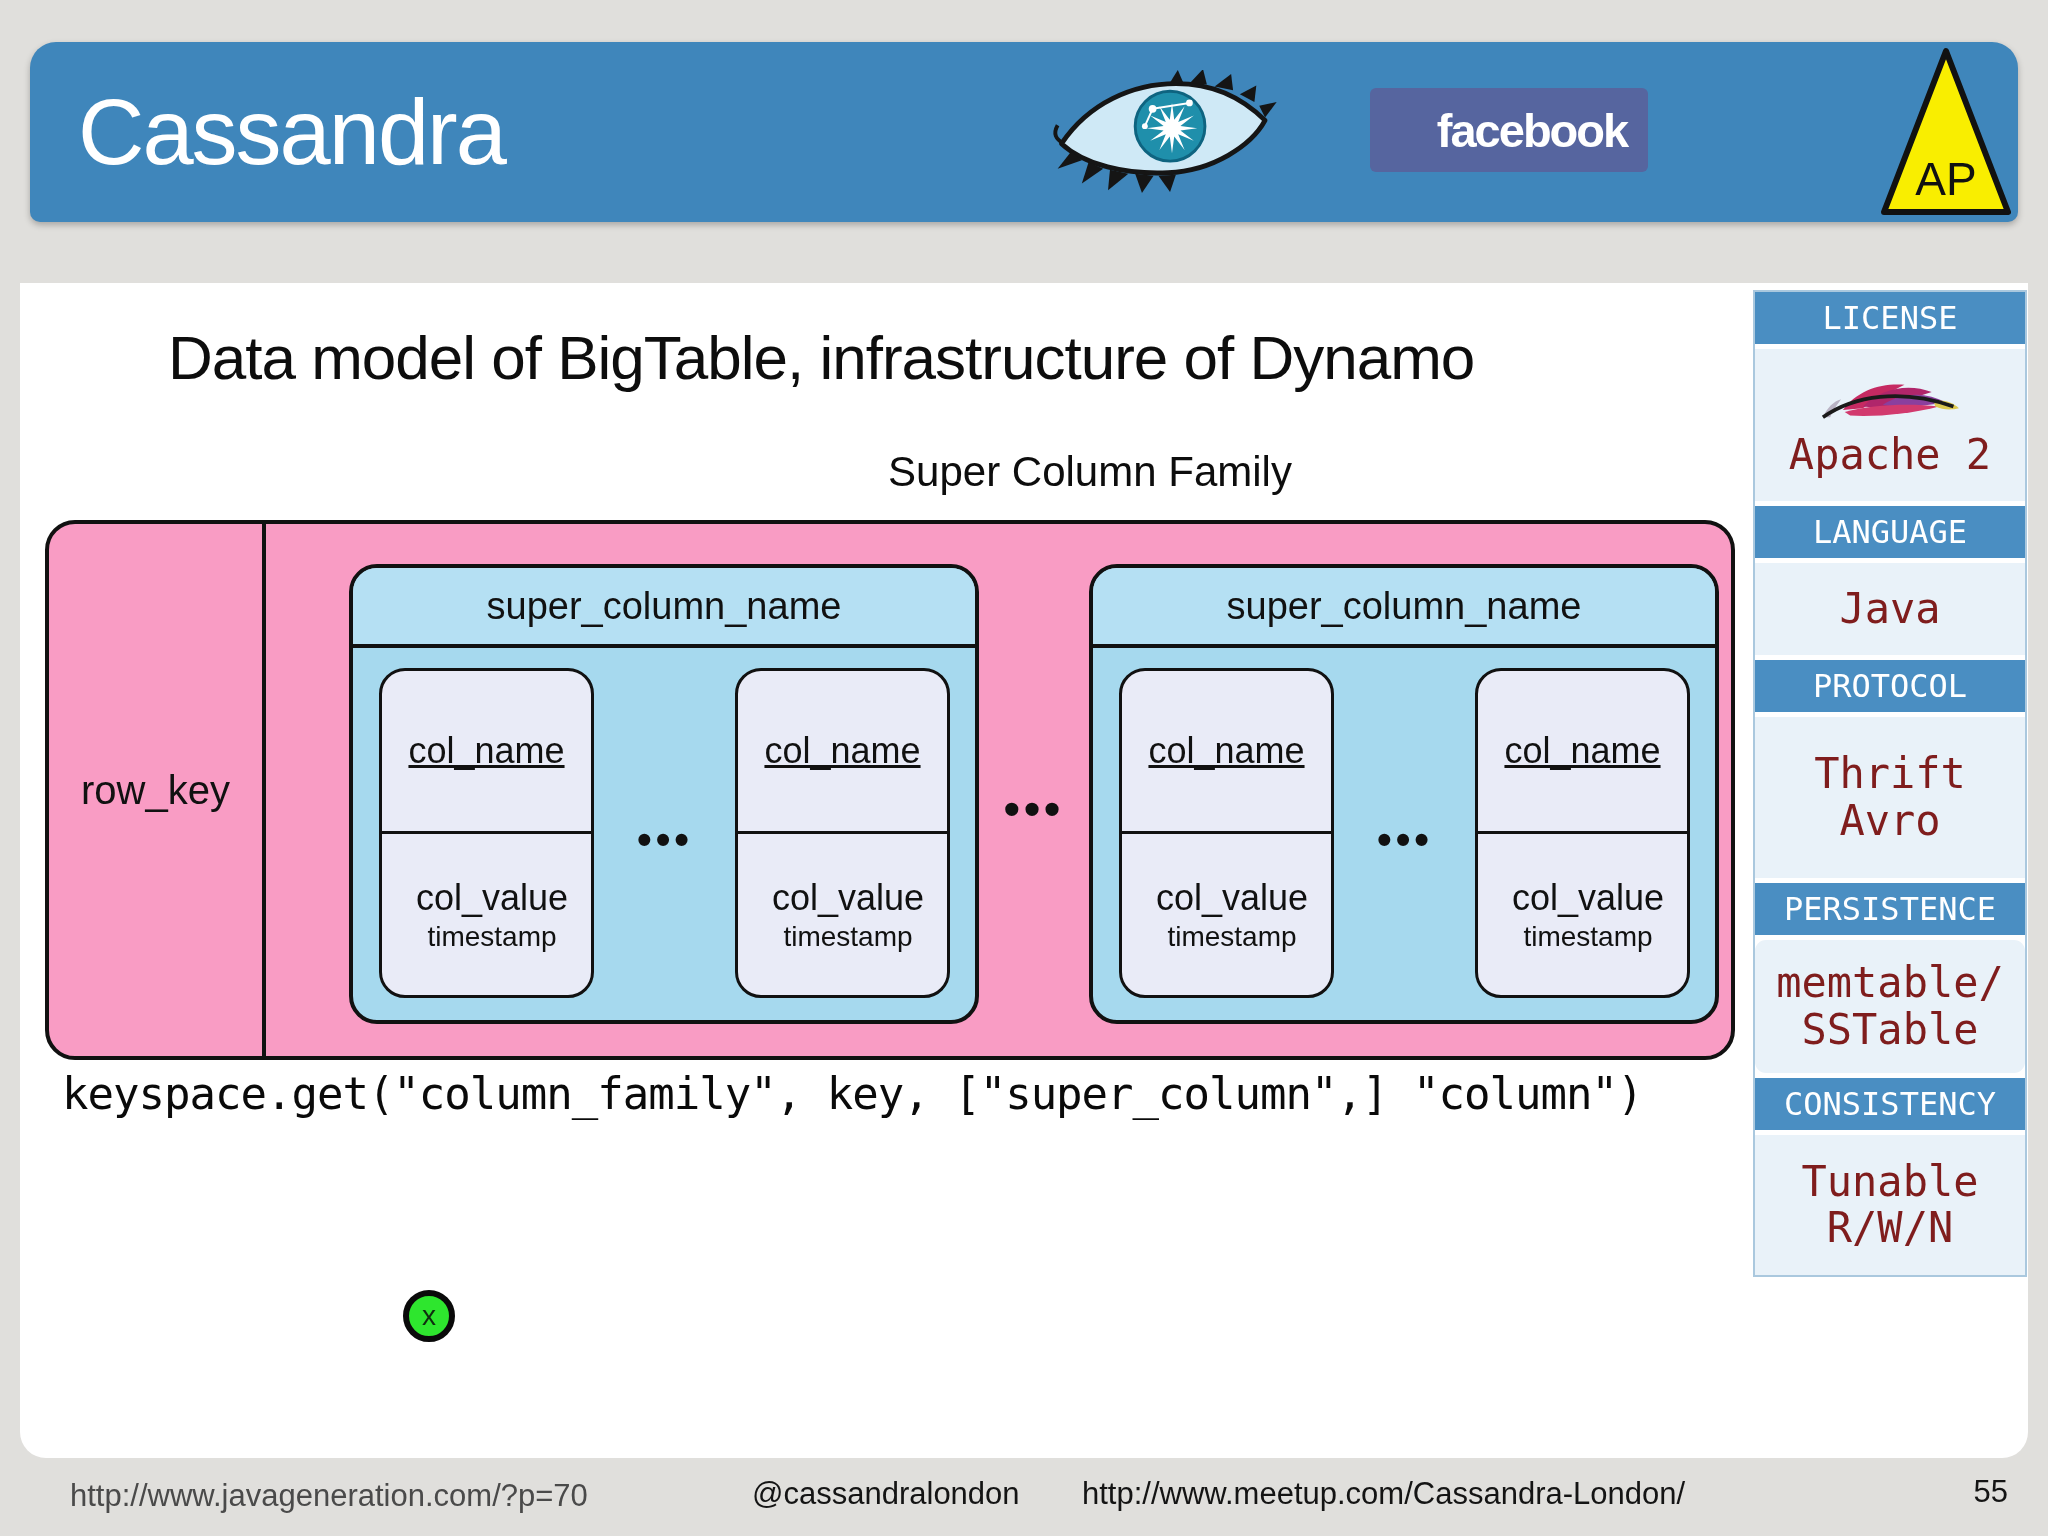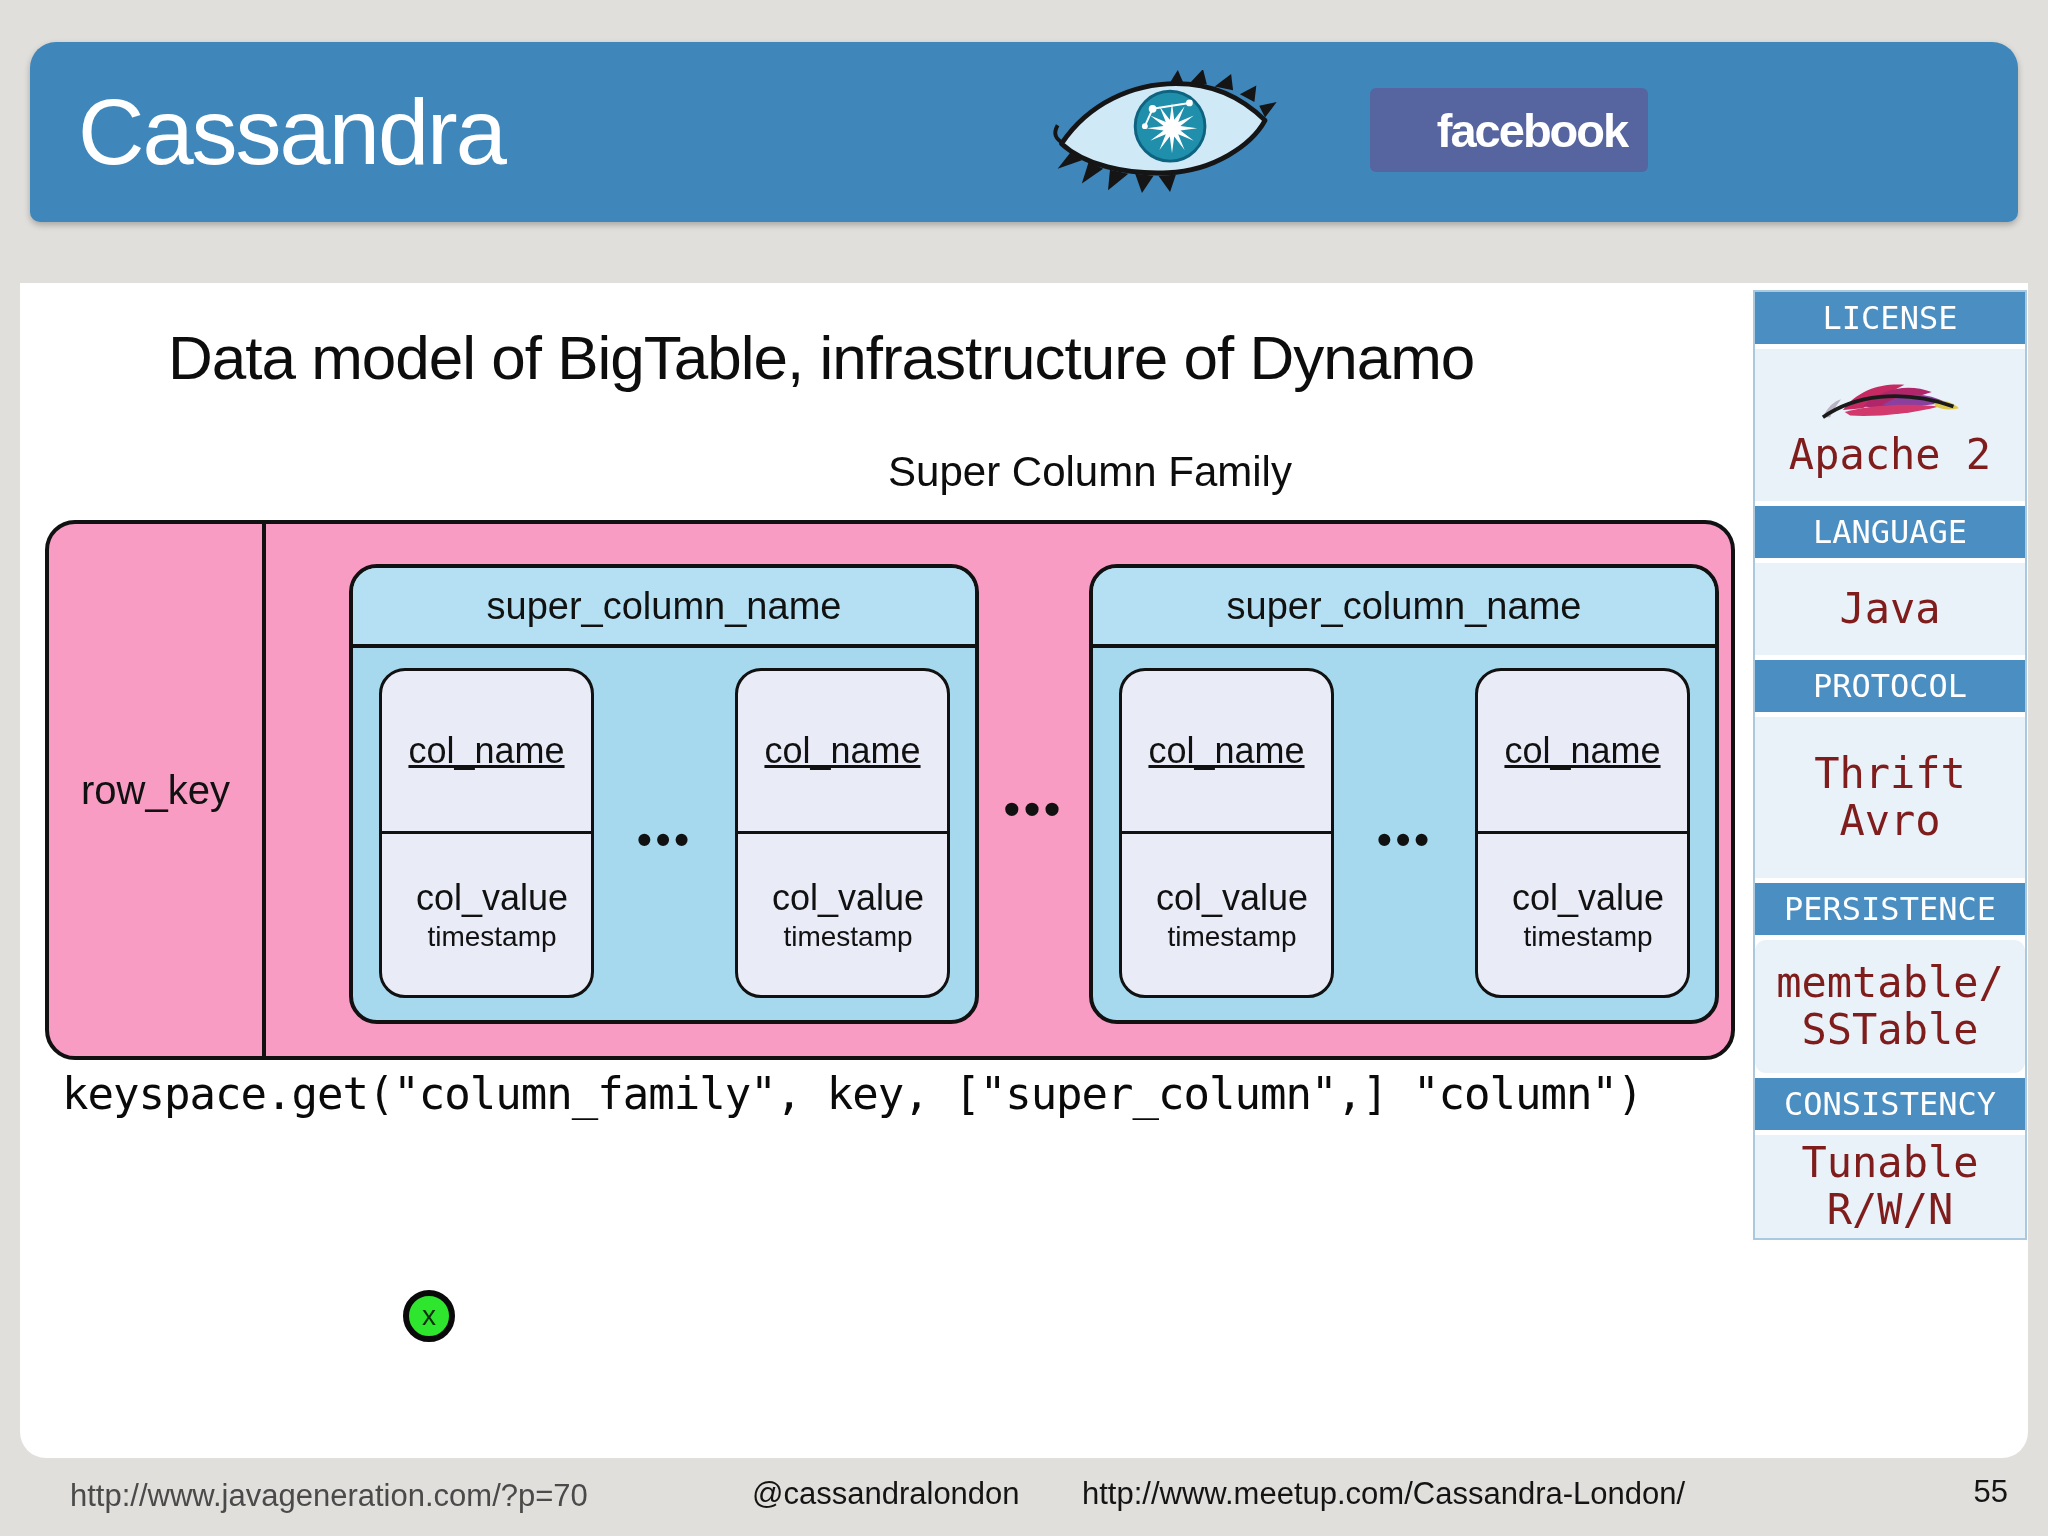--- a/index.html
+++ b/index.html
@@ -63,21 +63,21 @@
   
   .sidebar{position:absolute;left:1753px;top:290px;width:274px;box-sizing:border-box;
         background:#fff;border:2px solid #aac8de;display:flex;flex-direction:column;gap:5px;}
   .sb-h{background:var(--sidebar_header_blue,#4a8ec2);color:#fff;height:52px;flex:0 0 auto;
         font-family:"DejaVu Sans Mono",monospace;font-size:32px;
         display:flex;align-items:center;justify-content:center;}
   .sb-v{background:var(--sidebar_value_bg,#e9f2f9);color:#7f1d1d;flex:0 0 auto;
         font-family:"DejaVu Sans Mono",monospace;font-size:42px;line-height:1.1;
         display:flex;flex-direction:column;align-items:center;justify-content:center;text-align:center;}
   .v-license{height:152px;gap:2px;} .v-java{height:92px;} .v-protocol{height:161px;}
-  .v-pers{height:133px;border-radius:11px;} .v-cons{height:103px;}
+  .v-pers{height:133px;border-radius:11px;} .v-cons{height:140px;}
   
   .footer span{position:absolute;font-size:31px;white-space:nowrap;}
   .f-left{left:70px;top:1478px;color:#4a4a4a;}
   .f-center{left:752px;top:1476px;color:#141414;font-size:33px;}
   .f-right{left:1082px;top:1476px;color:#141414;font-size:33px;}
   .f-page{right:40px;top:1474px;color:#141414;font-size:35px;}
 </style>
 </head>
 <body>
 
@@ -113,20 +113,26 @@
       <circle cx="100" cy="40" r="4" fill="#ffffff"></circle>
       <circle cx="138" cy="34" r="3.5" fill="#ffffff"></circle>
       <circle cx="92" cy="58" r="3" fill="#ffffff"></circle>
     </svg>
 
     <div class="fb-logo">
       <span>facebook</span>
     </div>
   </div>
 
+  <div class="ap-badge">
+    <svg viewBox="0 0 136 172" width="136" height="172">
+      <polygon points="68,5 130,166 6,166" fill="#f9ee00" stroke="#111" stroke-width="6" stroke-linejoin="round"></polygon>
+    </svg>
+    <span class="ap-text">AP</span>
+  </div>
 
   <h1 class="main-title">Data model of BigTable, infrastructure of Dynamo</h1>
   <div class="scf-label">Super Column Family</div>
 
   <div class="diagram">
     <div class="rowkey-cell">
       <span>row_key</span>
     </div>
     <div class="rowkey-divider"></div>
 

